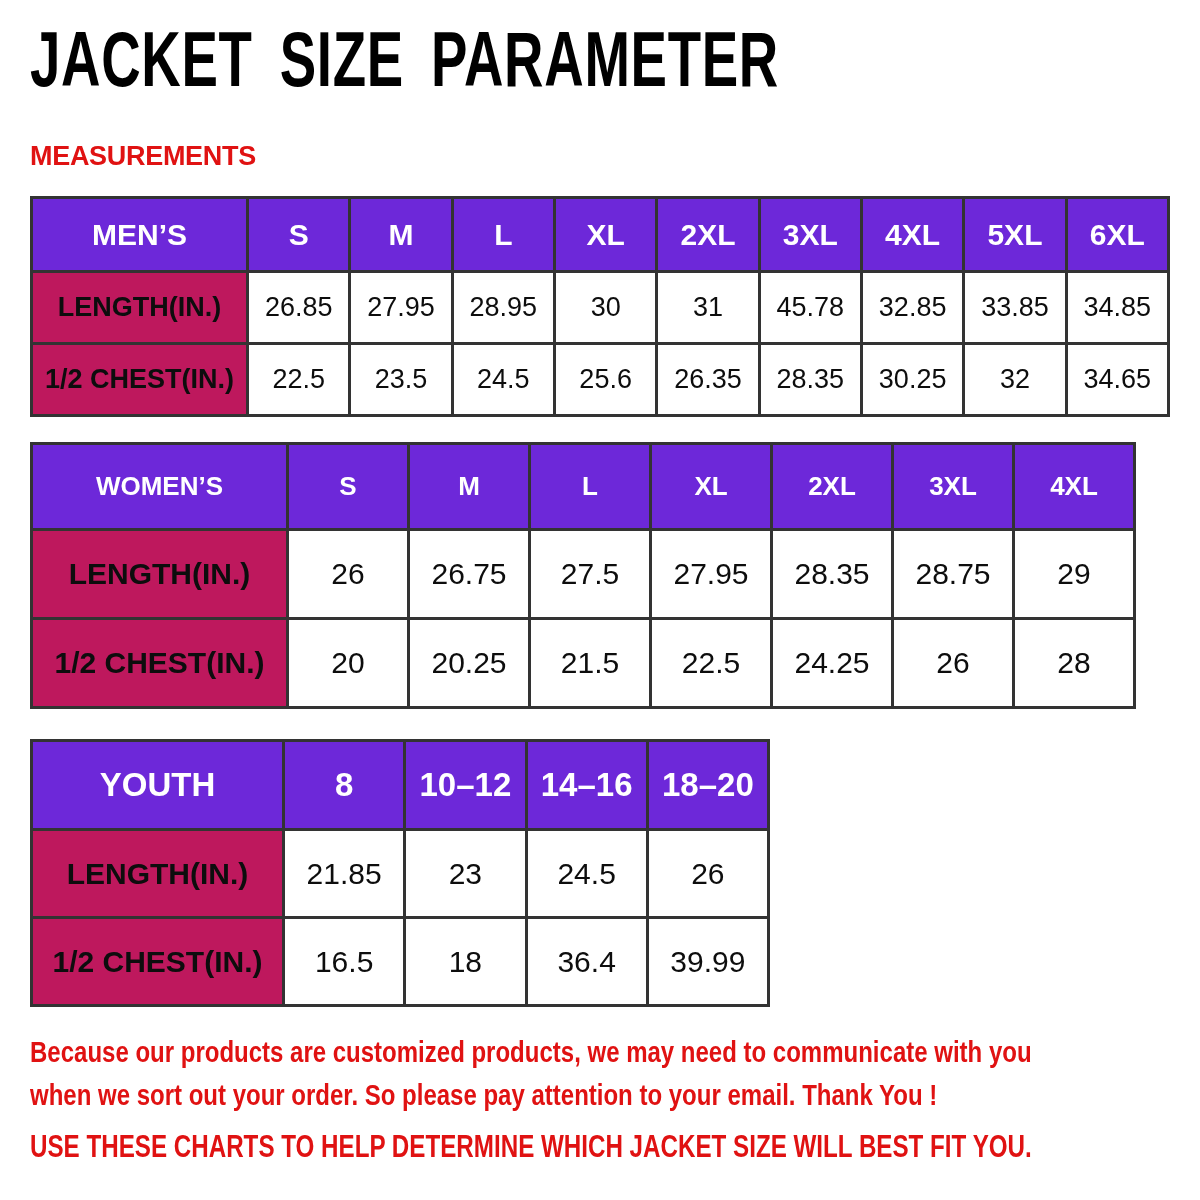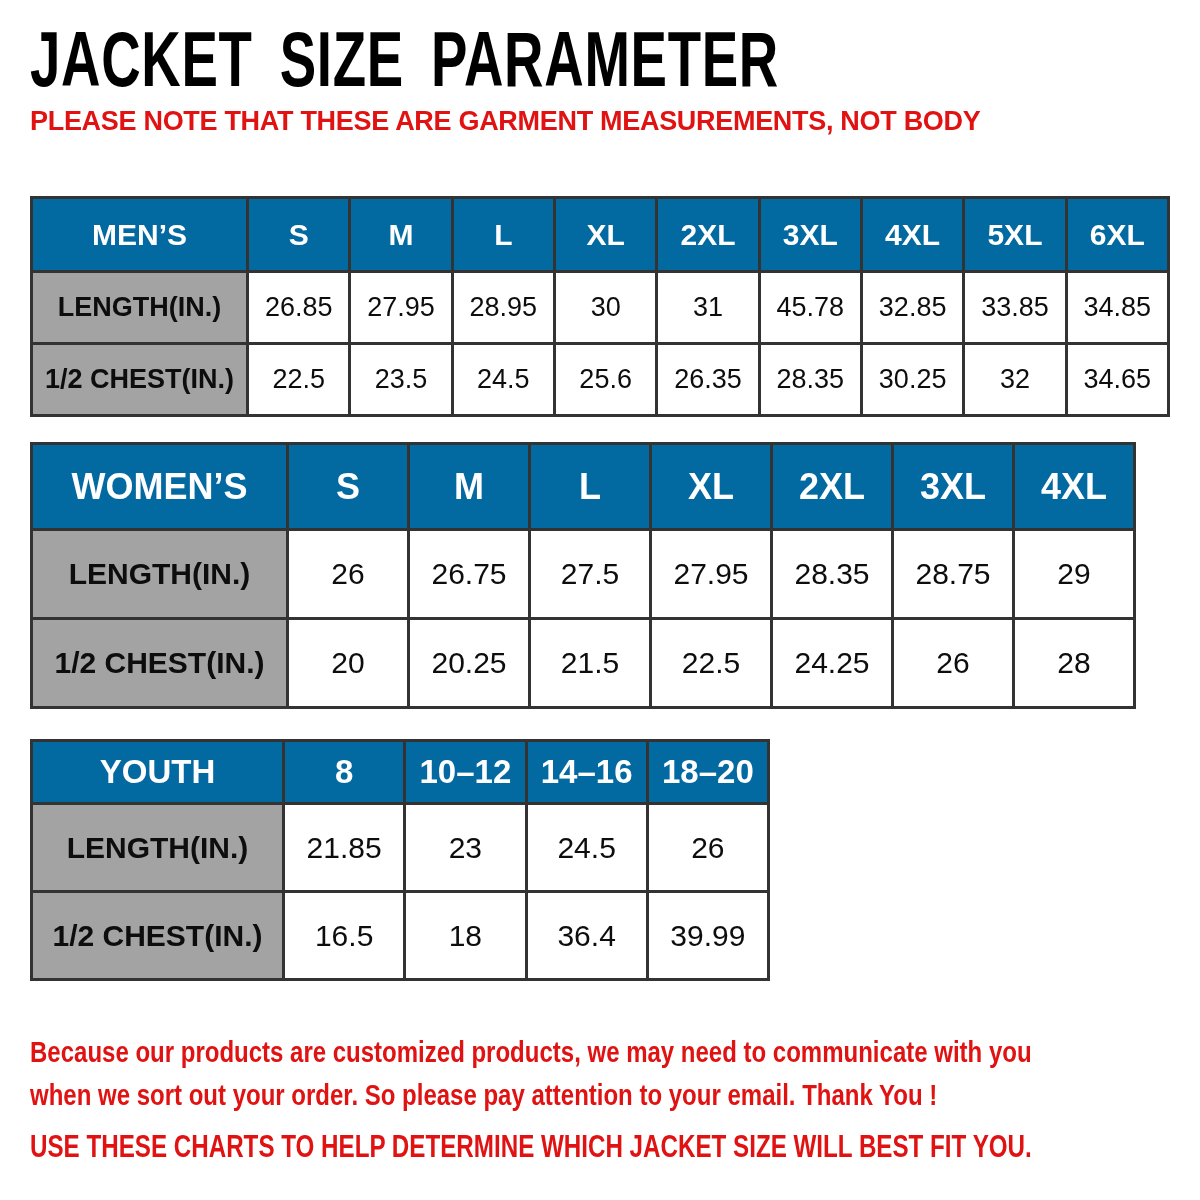--- a/index.html
+++ b/index.html
@@ -22,39 +22,39 @@
   table.size-table {
     position:absolute; left:30px;
     border-collapse:collapse; table-layout:fixed;
     color:#0d0d0d;
   }
   table.size-table th, table.size-table td {
     border:3px solid #333333; text-align:center; vertical-align:middle;
     overflow:hidden; white-space:nowrap;
   }
   table.size-table thead th {
-    background:#0369a1; color:#ffffff; font-weight:bold;
-  }
-  th.row-label { font-weight:bold; background:#a3a3a3; }
+    background:#6d28d9; color:#ffffff; font-weight:bold;
+  }
+  th.row-label { font-weight:bold; background:#be185d; }
   td.val { font-weight:normal; }
 
   .t-mens { top:196px; width:1140px; }
   .t-mens th, .t-mens td { border-width:2px; }
   .t-mens col.c-label { width:216px; }
   .t-mens thead th { height:74px; font-size:30px; }
   .t-mens tbody th, .t-mens tbody td { height:72px; font-size:27px; }
 
   .t-womens { top:442px; width:1106px; }
   .t-womens col.c-label { width:256px; }
-  .t-womens thead th { height:86px; font-size:36px; }
+  .t-womens thead th { height:86px; font-size:26px; }
   .t-womens tbody th, .t-womens tbody td { height:89px; font-size:30px; }
 
   .t-youth { top:739px; width:740px; }
   .t-youth col.c-label { width:252px; }
-  .t-youth thead th { height:63px; font-size:33px; }
+  .t-youth thead th { height:89px; font-size:33px; }
   .t-youth tbody th, .t-youth tbody td { height:88px; font-size:30px; }
 
   .footer-1 {
     position:absolute; left:30px; top:1030px;
     color:#e01212; font-size:30px; font-weight:bold; line-height:43px;
     transform:scaleX(0.80); transform-origin:left top; white-space:nowrap;
   }
   .footer-2 {
     position:absolute; left:30px; top:1128px;
     color:#e01212; font-size:31px; font-weight:bold; line-height:38px;
@@ -62,21 +62,22 @@
   }
 </style>
 </head>
 <body>
 
 <div class="page">
 
   <div class="title">JACKET SIZE PARAMETER</div>
 
   <div class="note">
-    <span>PLEASE NOTE THAT THESE ARE GARMENT MEASUREMENTS, NOT BODY</span><br>
+    <br>
+    <span>MEASUREMENTS</span>
   </div>
 
   <table class="size-table t-mens">
     <colgroup>
         <col class="c-label">
         <col span="9">
       </colgroup>
     <thead>
       <tr>
         <th>MEN’S</th>

